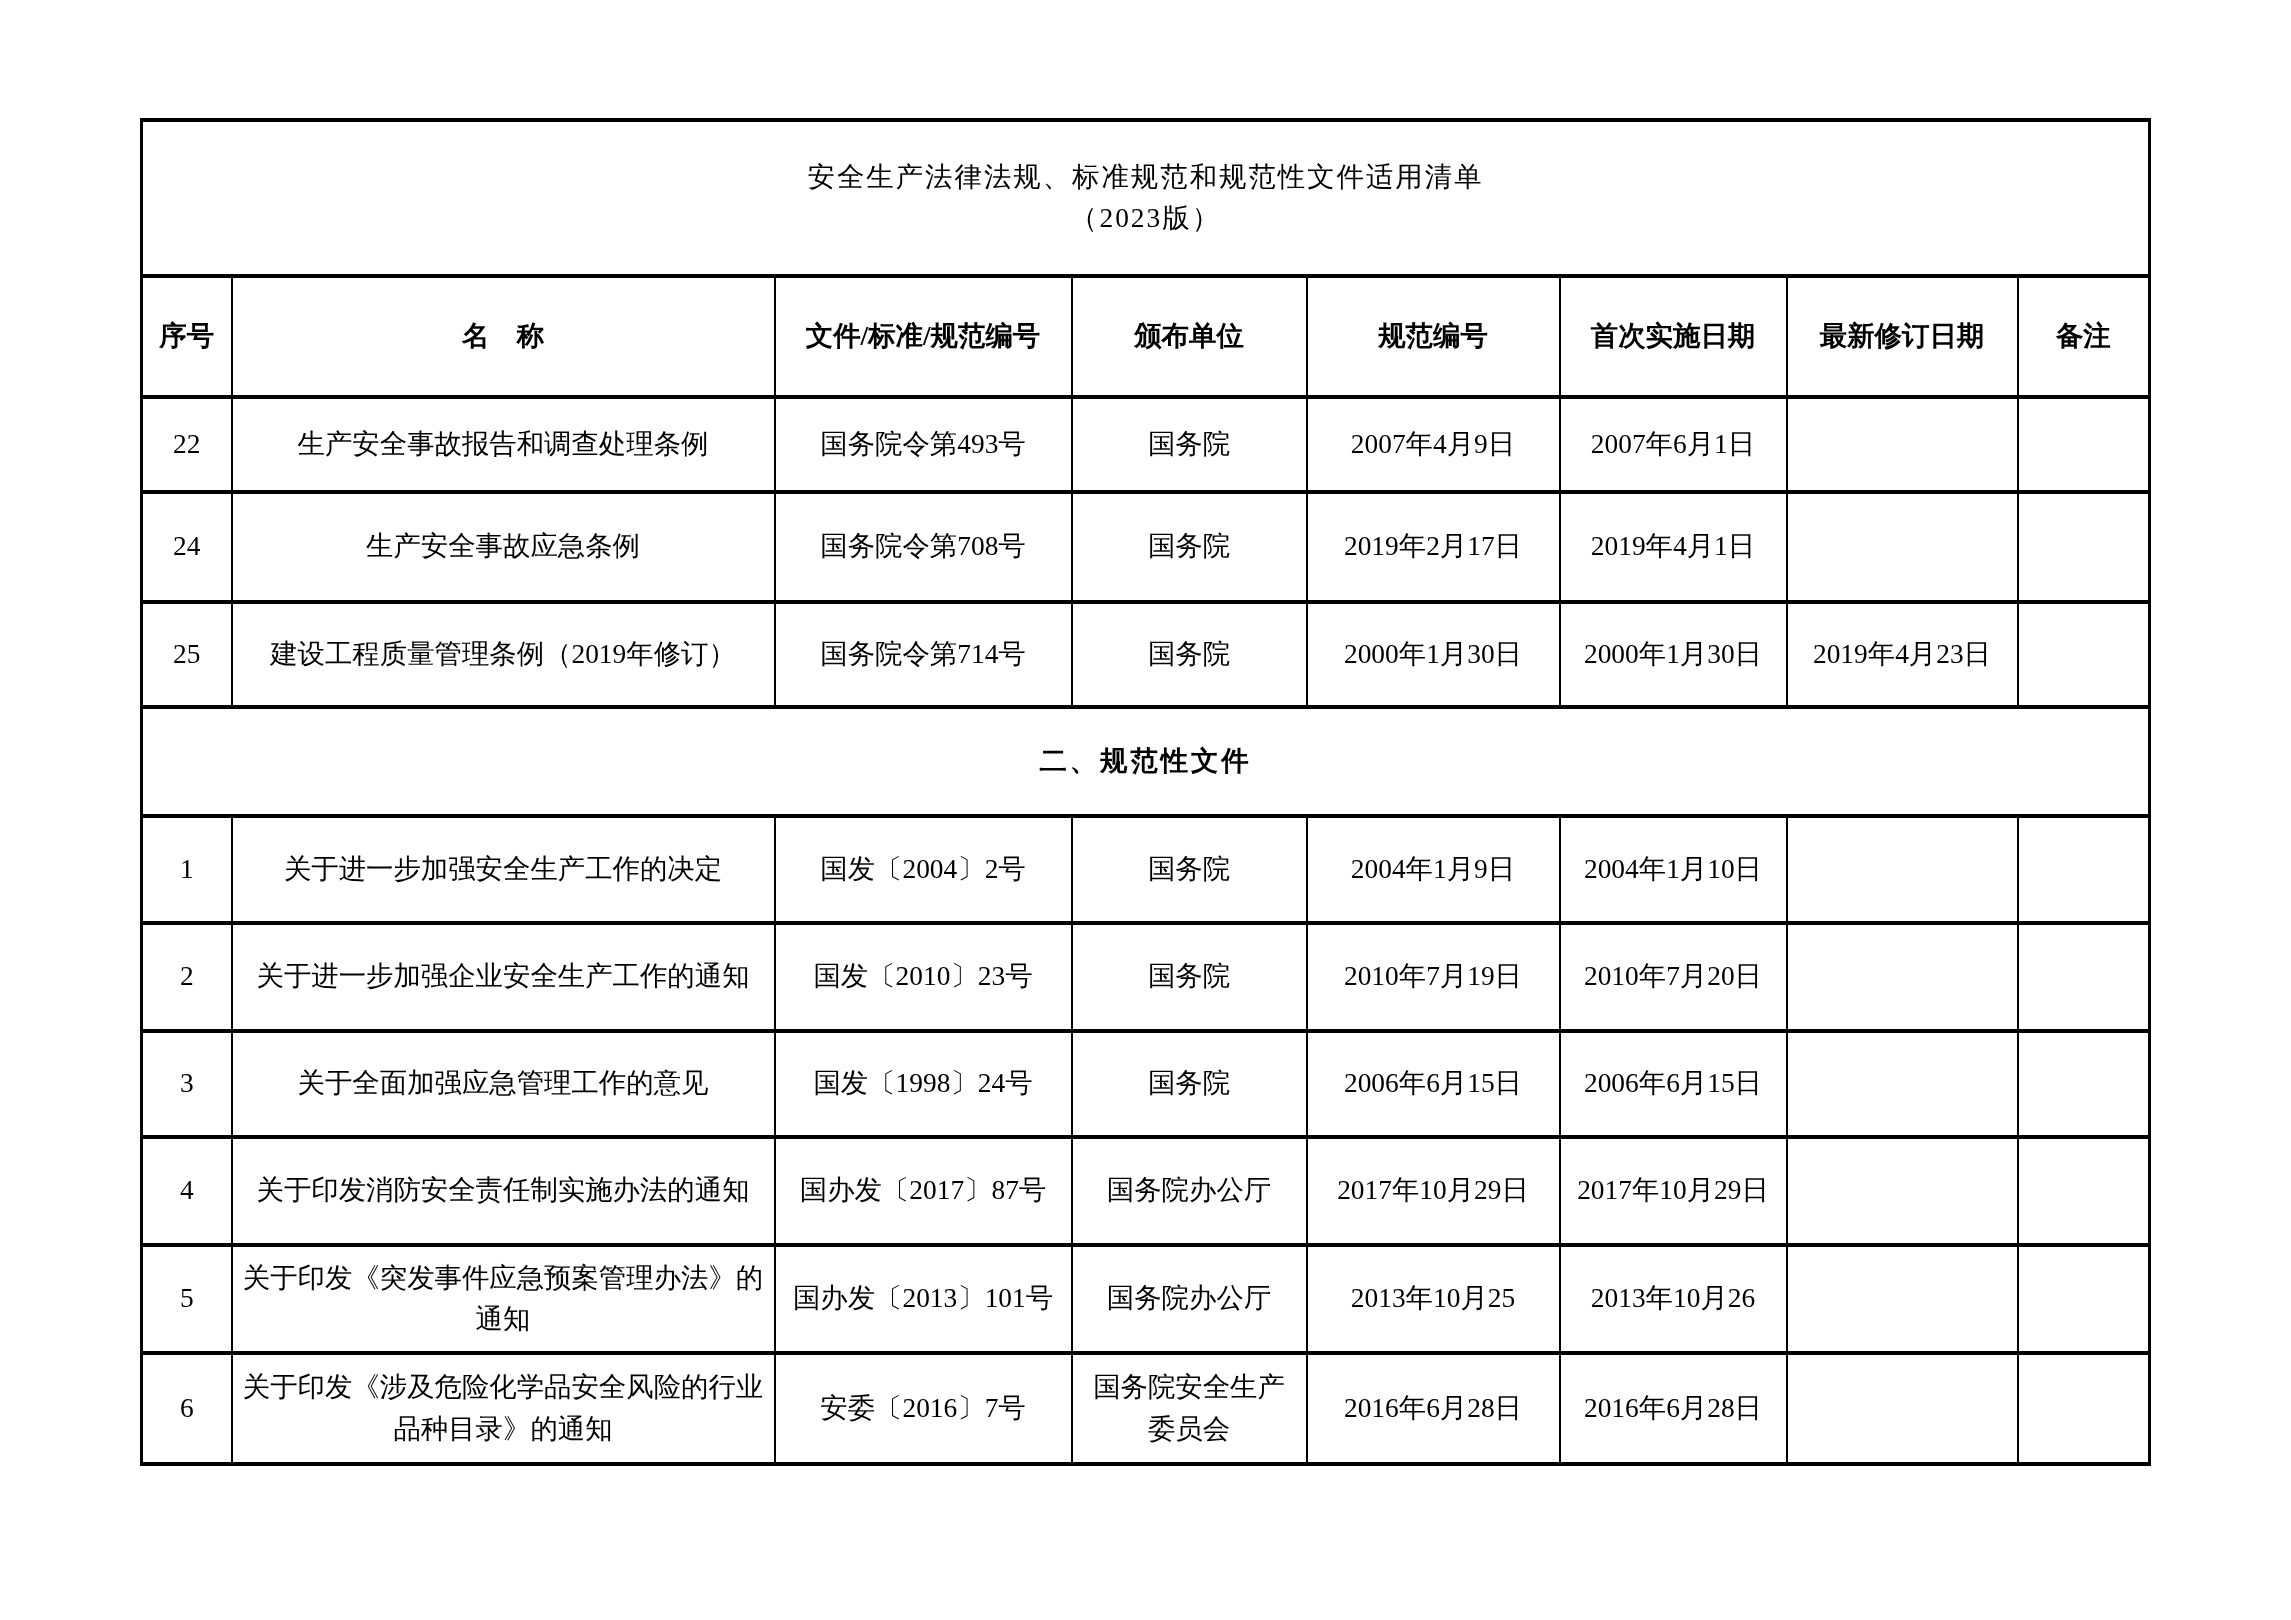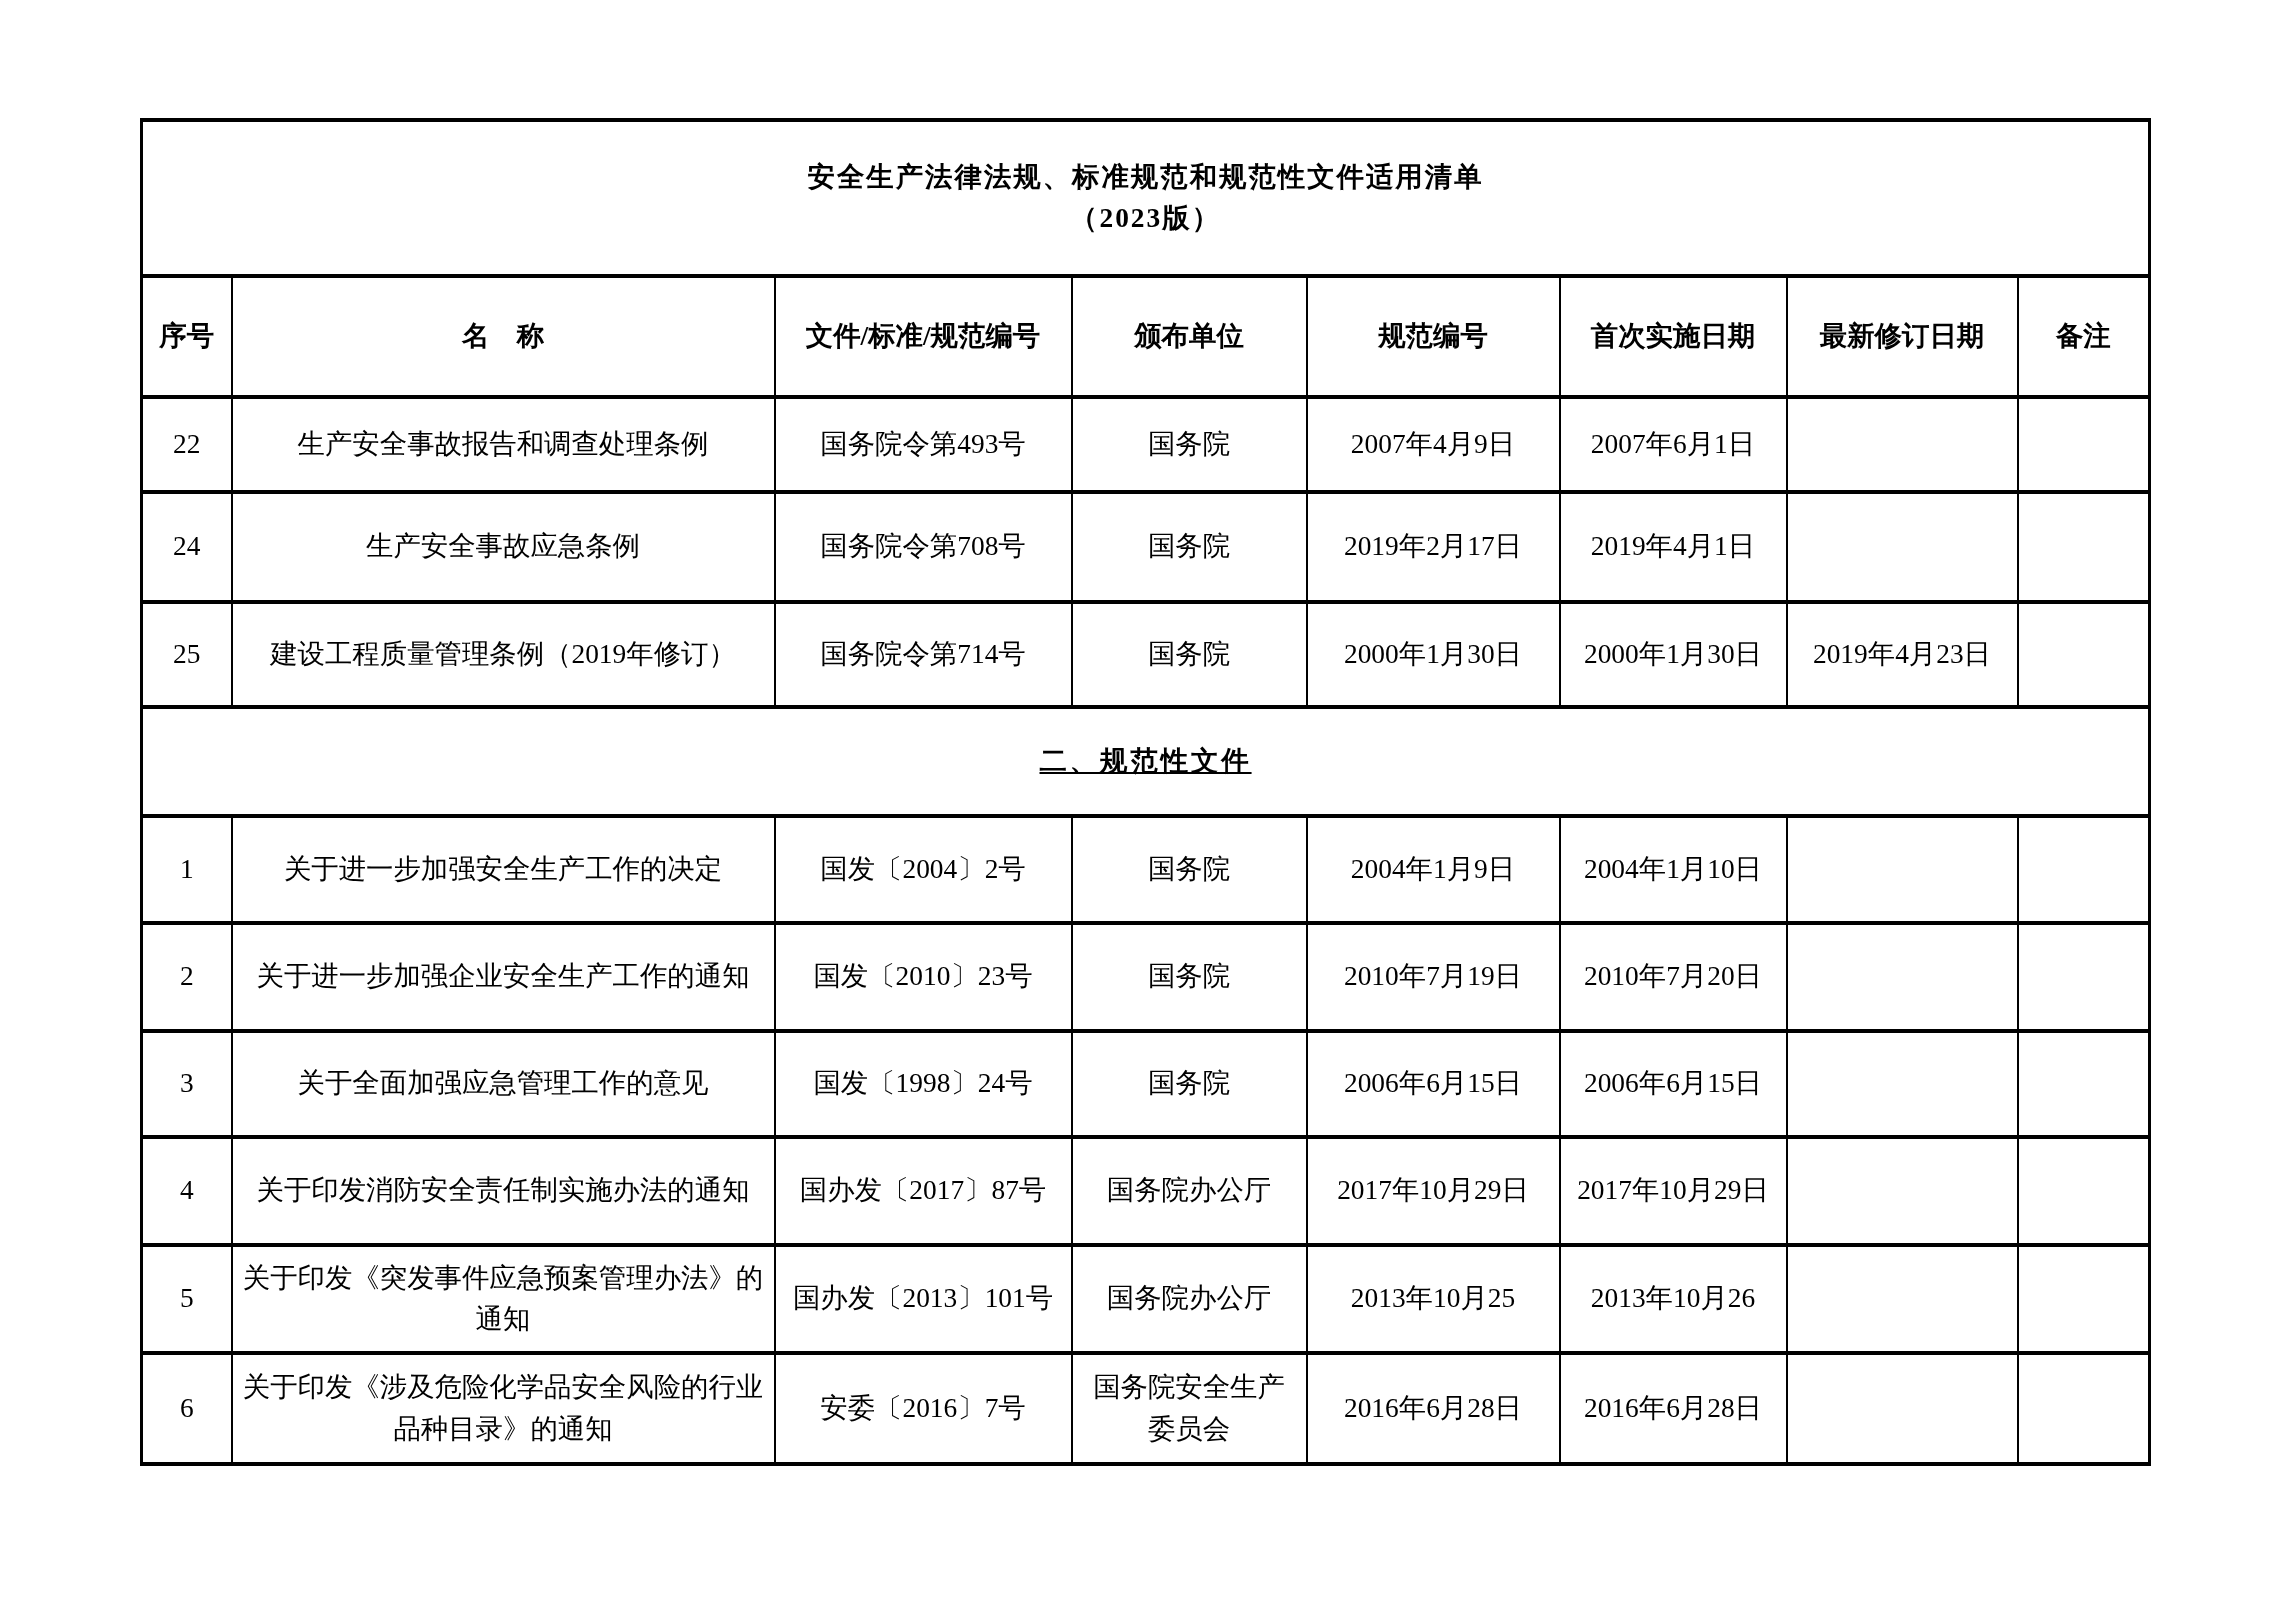--- a/index.html
+++ b/index.html
@@ -35,34 +35,33 @@
     vertical-align: middle;
     padding: 3.9px 7.8px;
     font-size: 27.4px;
     line-height: 1.5;
     overflow: hidden;
     box-sizing: border-box;
   }
   table.doc { border: 3.9px solid #000; }
   td.title-cell {
     font-size: 41px;
-    font-weight: bold;
+    font-weight: normal;
     line-height: 1.35;
     letter-spacing: 2px;
     padding: 9.8px 0;
   }
   td.head-cell {
     font-weight: bold;
     font-size: 27.4px;
   }
   td.section-cell {
     font-size: 39px;
     font-weight: bold;
     letter-spacing: 2.9px;
-    text-decoration: underline;
   }
   td.name-cell {
     text-align: left;
     padding-left: 11.8px;
     padding-right: 9.8px;
   }
 </style>
 </head>
 <body>
 

